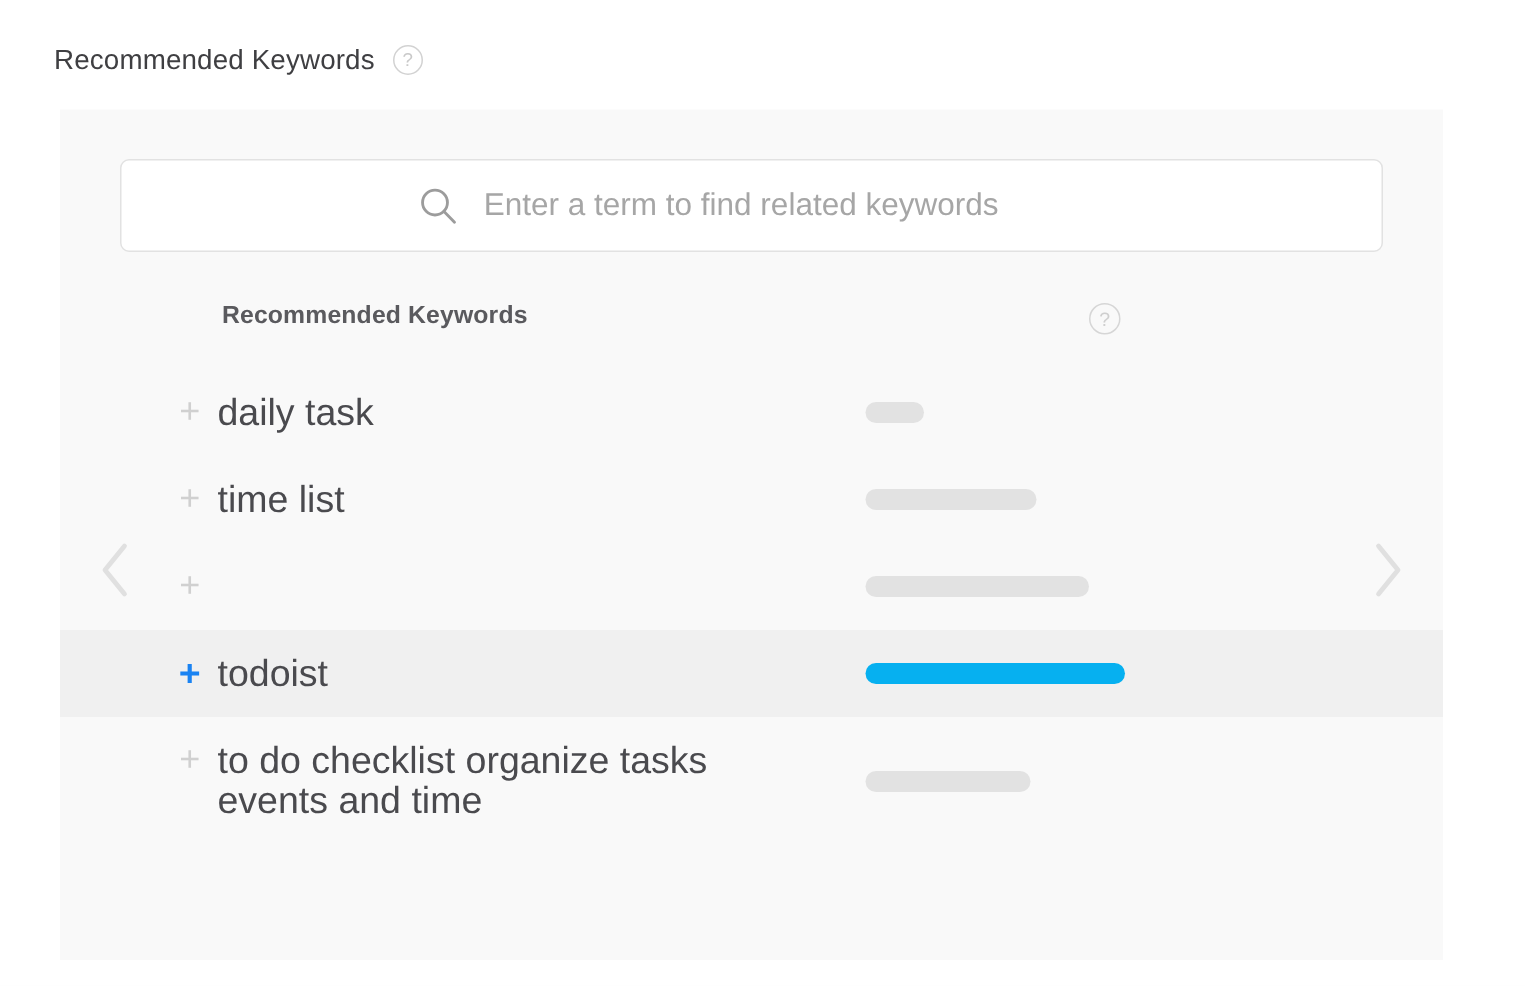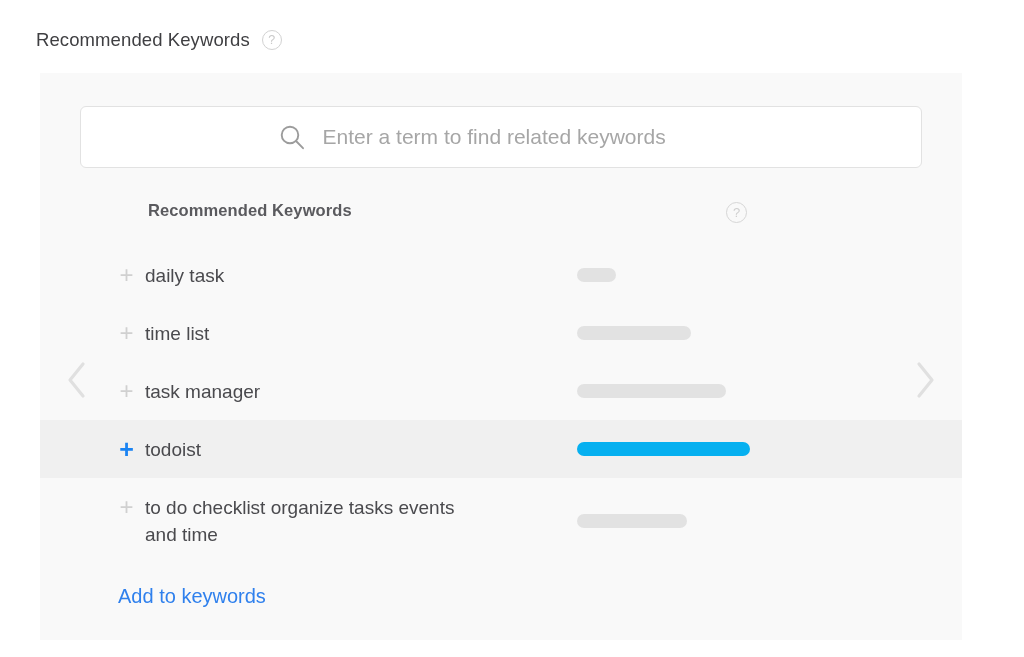--- a/index.html
+++ b/index.html
@@ -164,21 +164,21 @@
     width: 17px;
     text-align: center;
     flex: none;
   }
   .kw-row.highlight .plus-icon {
     color: #1a83f2;
     font-weight: bold;
     font-size: 25px;
   }
   .kw-label {
-    font-size: 19px;
+    font-size: 25px;
     line-height: 27px;
     color: #4a4a4e;
     max-width: 345px;
   }
 
   .bar-cell {
     position: absolute;
     left: 537px;
   }
   .pop-bar {
@@ -261,21 +261,20 @@
           <span class="kw-label">time list</span>
         </div>
         <div class="bar-cell">
           <div class="pop-bar" style="width:114px;"></div>
         </div>
       </div>
 
       <div class="kw-row" style="height:58px;">
         <div class="kw-left">
           <span class="plus-icon">+</span>
-          <span class="kw-label">task manager</span>
         </div>
         <div class="bar-cell">
           <div class="pop-bar" style="width:149px;"></div>
         </div>
       </div>
 
       <div class="kw-row highlight" style="height:58px;">
         <div class="kw-left">
           <span class="plus-icon">+</span>
           <span class="kw-label">todoist</span>
@@ -290,21 +289,20 @@
           <span class="plus-icon">+</span>
           <span class="kw-label">to do checklist organize tasks events and time</span>
         </div>
         <div class="bar-cell" style="top:36px;">
           <div class="pop-bar" style="width:110px;"></div>
         </div>
       </div>
 
     </div>
 
-    <a class="add-link" href="#">Add to keywords</a>
 
   </div>
 
   <div class="nav-arrow prev">
     <svg width="22" height="40" viewBox="0 0 22 40">
       <polyline points="17,4 4,20 17,36" fill="none" stroke="#e0e0e0" stroke-width="3.2" stroke-linecap="round" stroke-linejoin="round"></polyline>
     </svg>
   </div>
 
   <div class="nav-arrow next">

